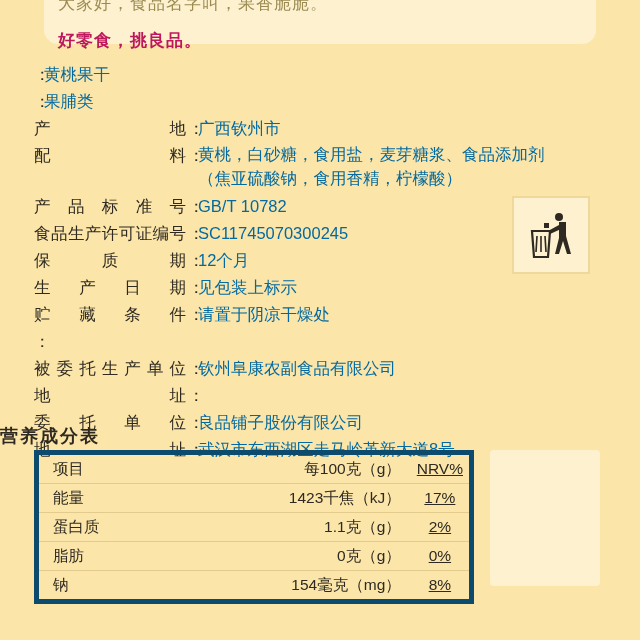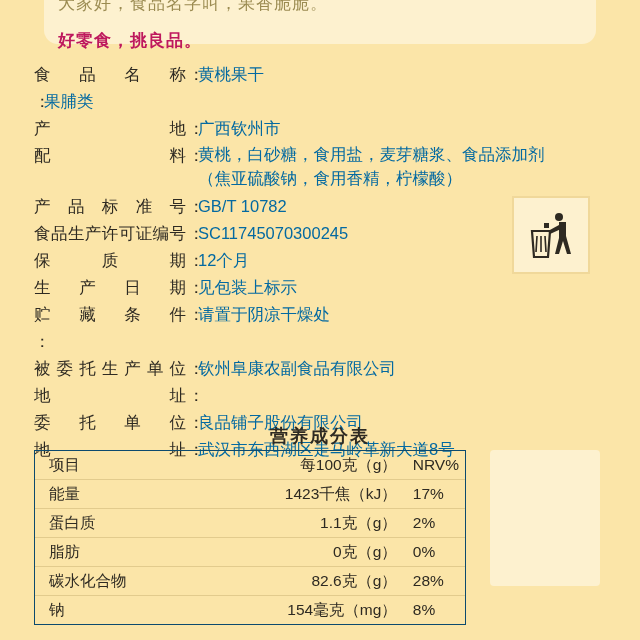--- a/index.html
+++ b/index.html
@@ -108,48 +108,48 @@
     justify-content: center;
   }
   .icon-box svg { display: block; }
 
   
   .nutrition-title {
     position: absolute;
     left: 0;
     right: 0;
     top: 424px;
-    text-align: center;
+    text-align: left;
     font-size: 18px;
     font-weight: bold;
     letter-spacing: 2px;
     color: #2e2a22;
   }
   .nutrition-wrap {
     position: absolute;
     left: 34px;
     top: 450px;
     width: 430px;
-    border: 1px solid #0c4a6e;
+    border: 5px solid #0c4a6e;
     background: transparent;
   }
   table.nutrition {
     border-collapse: collapse;
     width: 100%;
     font-size: 15.5px;
   }
   table.nutrition td {
     padding: 3px 6px;
     border-bottom: 1px solid #e2cb8d;
     line-height: 22px;
   }
   table.nutrition tr:last-child td { border-bottom: none; }
   table.nutrition td.c1 { width: 150px; padding-left: 14px; }
   table.nutrition td.c2 { width: 190px; text-align: right; padding-left: 4px;}
-  table.nutrition td.c3 { text-align: left; padding-left: 10px;}
+  table.nutrition td.c3 { text-align: center; padding-left: 10px; text-decoration: underline;}
   .thead td { font-weight: normal; }
 
   
   .side-panel {
     position: absolute;
     left: 490px;
     top: 450px;
     width: 110px;
     height: 136px;
     background: #fdf1cf;
@@ -171,21 +171,20 @@
 
 <div class="page">
 
   <div class="top-panel"></div>
   <div class="top-clipped-text">大家好，食品名字叫，果香脆脆。</div>
   <div class="slogan">好零食，挑良品。</div>
 
   <div class="info-list">
 
     <div class="row">
-      <div class="label">食品名称</div>
       <div class="colon">：</div>
       <div class="value">黄桃果干</div>
     </div>
 
     <div class="row">
       <div class="colon">：</div>
       <div class="value">果脯类</div>
     </div>
 
     <div class="row">
@@ -299,25 +298,20 @@
           <td class="c1">蛋白质</td>
           <td class="c2">1.1克（g）</td>
           <td class="c3">2%</td>
         </tr>
         <tr>
           <td class="c1">脂肪</td>
           <td class="c2">0克（g）</td>
           <td class="c3">0%</td>
         </tr>
         <tr>
-          <td class="c1">碳水化合物</td>
-          <td class="c2">82.6克（g）</td>
-          <td class="c3">28%</td>
-        </tr>
-        <tr>
           <td class="c1">钠</td>
           <td class="c2">154毫克（mg）</td>
           <td class="c3">8%</td>
         </tr>
       </tbody>
     </table>
   </div>
 
   <div class="side-panel"></div>
   <div class="bottom-strip"></div>

